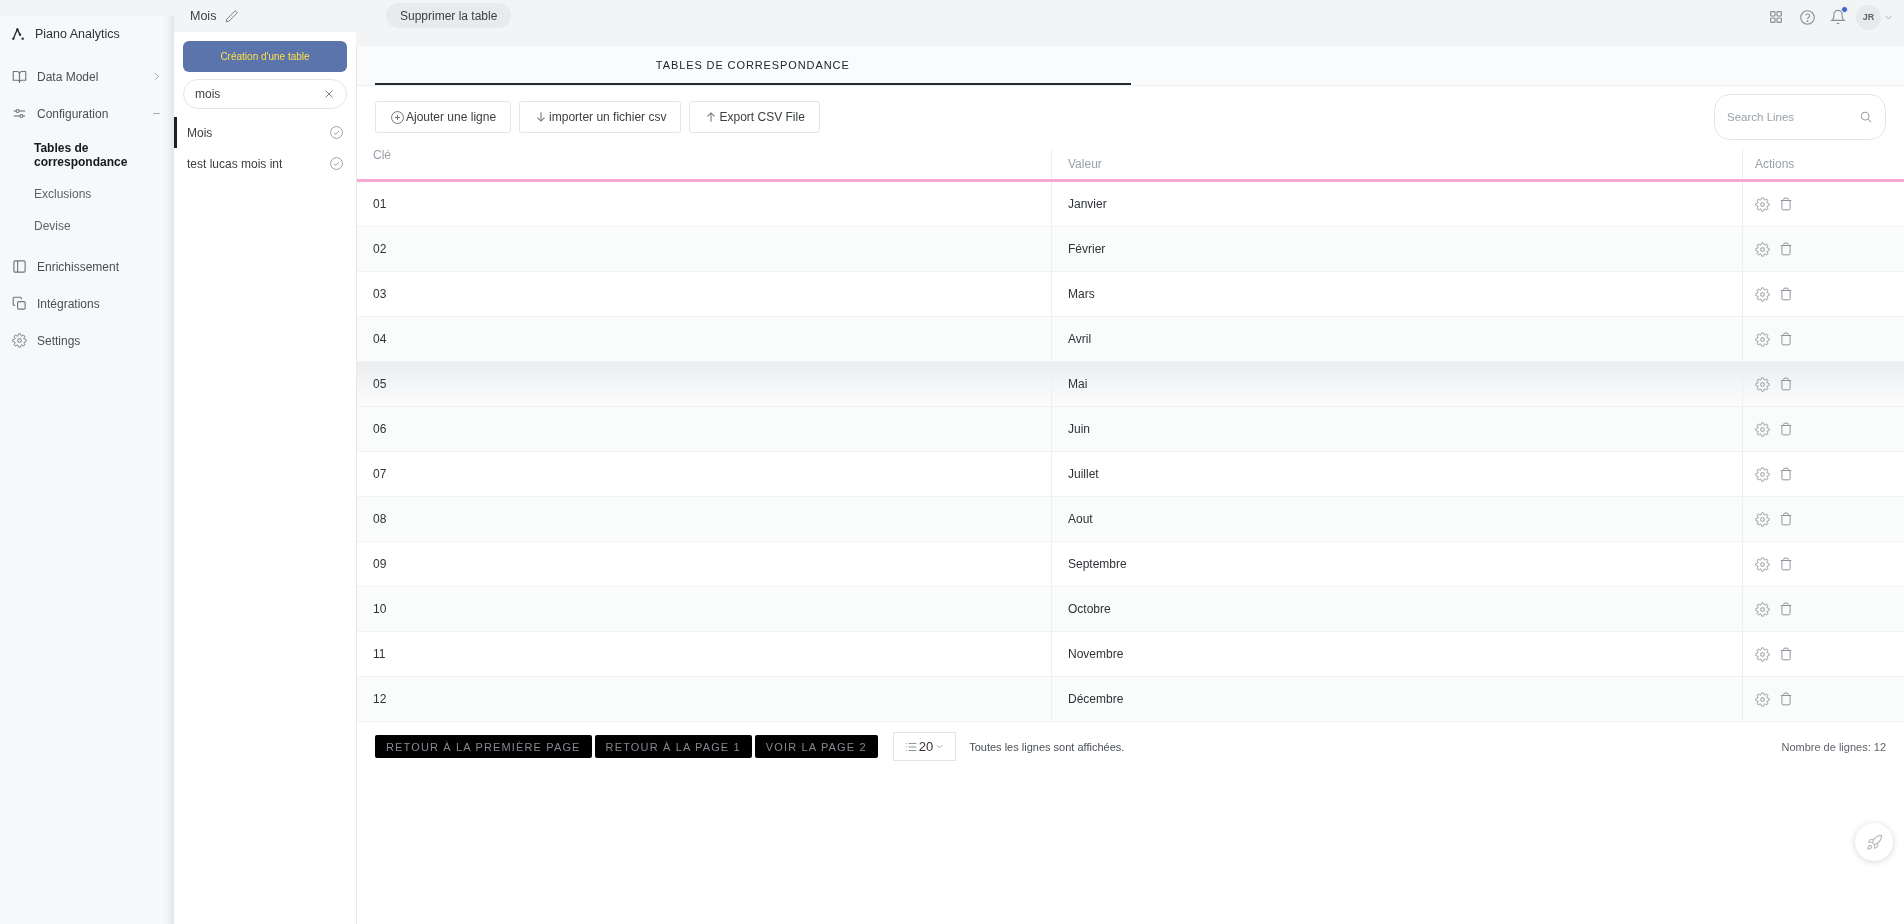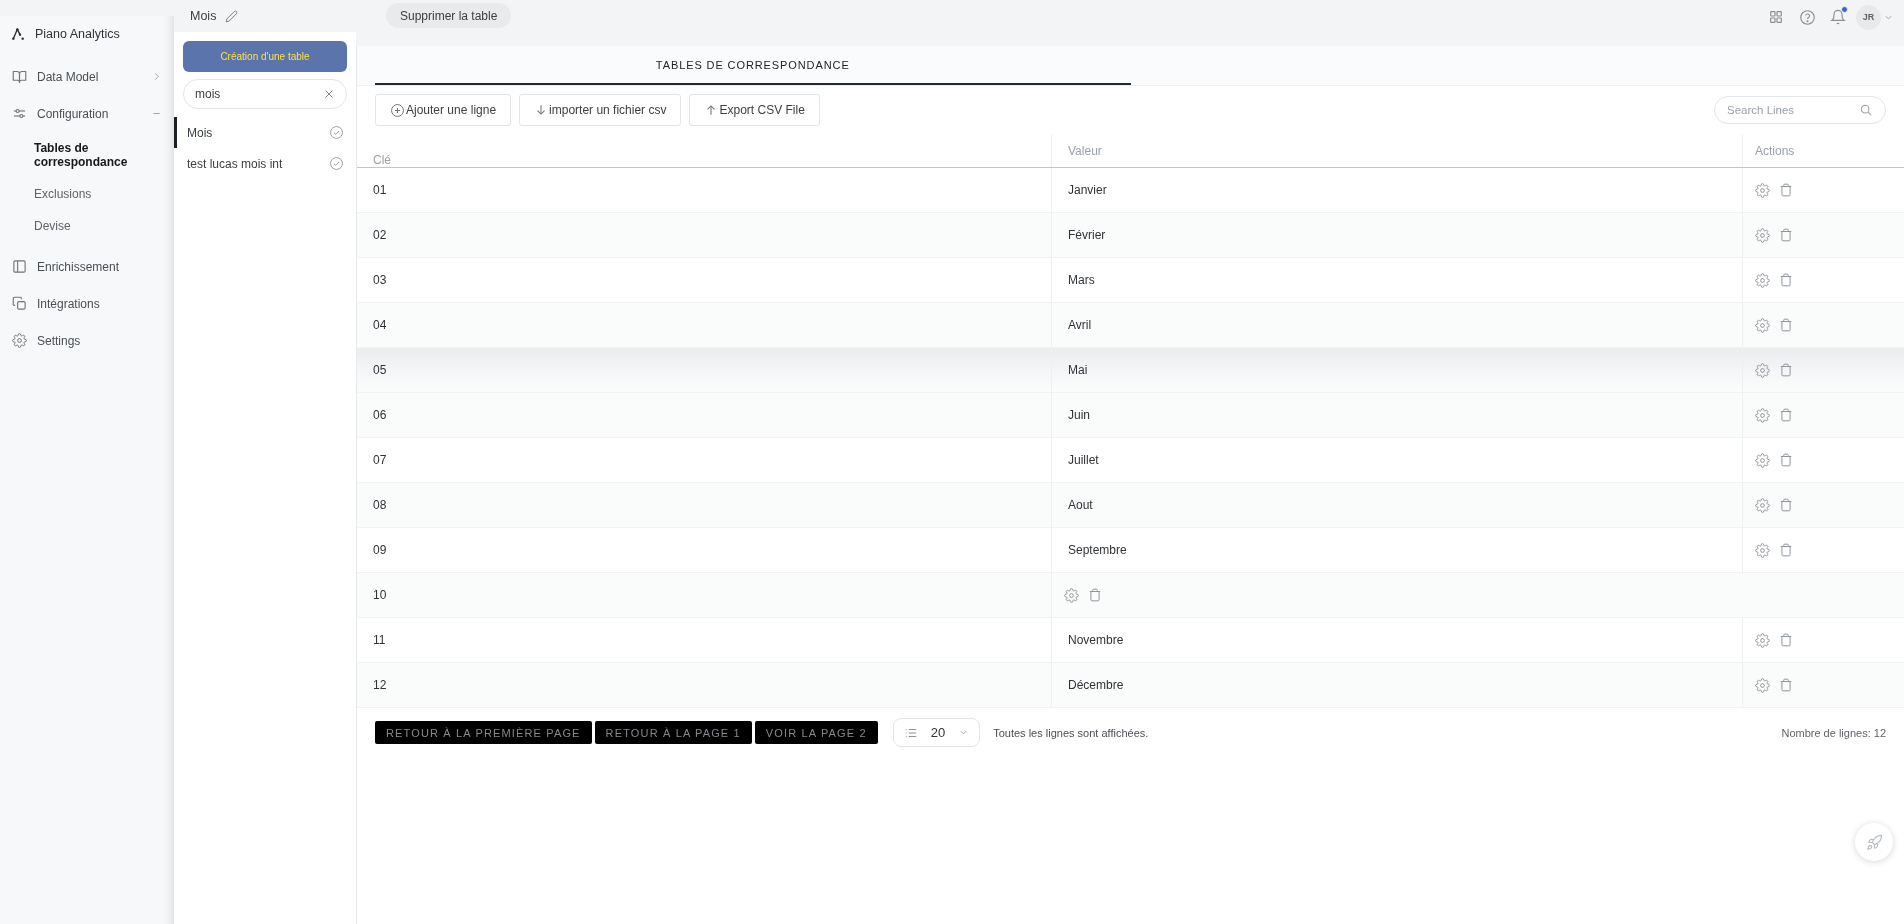--- a/index.html
+++ b/index.html
@@ -72,47 +72,47 @@
   }
 
   .toolbar { display:flex; align-items:center; gap:8px; padding:8px 18px; }
   .tool-btn {
     height:32px; padding:0 14px; display:flex; align-items:center; gap:1px;
     background:#fff; border:1px solid #e3e5e8; border-radius:3px;
     font-size:12px; color:#3c4043; font-family:inherit; cursor:pointer;
   }
   .tool-btn .t-ico { color:#6f757b; }
   .lines-search {
-    margin-left:auto; width:172px; height:28px; border:1px solid #e3e5e8; border-radius:16px;
+    margin-left:auto; width:172px; height:46px; border:1px solid #e3e5e8; border-radius:16px;
     display:flex; align-items:center; gap:6px; padding:0 12px; background:#fff;
   }
   .lines-search input { border:none; outline:none; flex:1; min-width:0; font-size:11.5px; color:#3c4043; font-family:inherit; background:transparent; }
   .lines-search input::placeholder { color:#9aa1a8; }
   .lines-search .mag { color:#9aa1a8; cursor:pointer; }
 
-  .thead { display:flex; align-items:flex-end; height:34px; border-bottom:1px solid #f9a8d4; font-size:12px; color:#9aa1a8; }
+  .thead { display:flex; align-items:flex-start; height:34px; border-bottom:3px solid #f9a8d4; font-size:12px; color:#9aa1a8; }
   .col-key { width:694px; padding-left:16px; }
   .col-val { flex:1; padding-left:16px; border-left:1px solid #edeff1; align-self:stretch; display:flex; align-items:center; }
   .col-act { width:162px; padding-left:12px; border-left:1px solid #edeff1; align-self:stretch; display:flex; align-items:center; }
   .thead .col-val, .thead .col-act { border-left-color:#edeff1; }
 
   .trow { display:flex; align-items:stretch; height:45px; border-bottom:1px solid #f1f2f4; font-size:12px; color:#2f3337; }
   .trow .col-key { display:flex; align-items:center; }
   .trow.alt { background:#fafbfb; }
   .trow.hl { background:linear-gradient(180deg,#ebecee 0%,#f5f6f7 55%,#fcfcfc 100%); }
   .act-ico { color:#8f959b; cursor:pointer; margin-right:9px; display:flex; align-items:center; }
 
   .pagination { display:flex; align-items:center; padding:10px 18px 0 18px; }
   .pg-btn {
     background:#000000; border:none; border-radius:2px; height:23px; padding:0 11px;
     font-size:11px; letter-spacing:1.15px; color:#84898f; font-family:inherit; cursor:pointer; margin-right:3px;
   }
   .pagesize {
-    margin-left:12px; height:29px; display:flex; align-items:center; gap:13px;
-    border:1px solid #e3e5e8; border-radius:8px; padding:0 10px; background:#fff; cursor:pointer;
+    margin-left:12px; height:29px; display:flex; align-items:center; gap:1px;
+    border:1px solid #e3e5e8; border-radius:0; padding:0 10px; background:#fff; cursor:pointer;
   }
   .pagesize .ps-ico { color:#8f959b; }
   .pagesize .ps-val { font-size:13px; color:#3a3134; }
   .pagesize .ps-chev { color:#9aa1a8; }
   .all-lines { margin-left:13px; font-size:11px; color:#4a4f54; }
   .count { margin-left:auto; font-size:11px; color:#5f6368; }
 
   .fab {
     position:absolute; right:11px; bottom:63px; width:38px; height:38px; border-radius:50%;
     background:#fff; border:none; box-shadow:0 1px 7px rgba(0,0,0,.16);
@@ -506,20 +506,21 @@
             <svg width="14" height="14" viewBox="0 0 24 24" fill="none" stroke="currentColor" stroke-width="1.7">
               <polyline points="3 6 5 6 21 6"></polyline>
               <path d="M19 6v14a2 2 0 0 1-2 2H7a2 2 0 0 1-2-2V6m3 0V4a2 2 0 0 1 2-2h4a2 2 0 0 1 2 2v2"></path>
             </svg>
           </span>
         </div>
       </div>
 
       <div class="trow alt">
         <div class="col-key cell-key">10</div>
+        <div class="col-val cell-val">Octobre</div>
         <div class="col-act">
           <span class="act-ico">
             <svg width="15" height="15" viewBox="0 0 24 24" fill="none" stroke="currentColor" stroke-width="1.6">
               <circle cx="12" cy="12" r="3"></circle>
               <path d="M19.4 15a1.65 1.65 0 0 0 .33 1.82l.06.06a2 2 0 1 1-2.83 2.83l-.06-.06a1.65 1.65 0 0 0-1.82-.33 1.65 1.65 0 0 0-1 1.51V21a2 2 0 0 1-4 0v-.09A1.65 1.65 0 0 0 9 19.4a1.65 1.65 0 0 0-1.82.33l-.06.06a2 2 0 1 1-2.83-2.83l.06-.06a1.65 1.65 0 0 0 .33-1.82 1.65 1.65 0 0 0-1.51-1H3a2 2 0 0 1 0-4h.09A1.65 1.65 0 0 0 4.6 9a1.65 1.65 0 0 0-.33-1.82l-.06-.06a2 2 0 1 1 2.83-2.83l.06.06a1.65 1.65 0 0 0 1.82.33H9a1.65 1.65 0 0 0 1-1.51V3a2 2 0 0 1 4 0v.09a1.65 1.65 0 0 0 1 1.51 1.65 1.65 0 0 0 1.82-.33l.06-.06a2 2 0 1 1 2.83 2.83l-.06.06a1.65 1.65 0 0 0-.33 1.82V9a1.65 1.65 0 0 0 1.51 1H21a2 2 0 0 1 0 4h-.09a1.65 1.65 0 0 0-1.51 1z"></path>
             </svg>
           </span>
           <span class="act-ico">
             <svg width="14" height="14" viewBox="0 0 24 24" fill="none" stroke="currentColor" stroke-width="1.7">
               <polyline points="3 6 5 6 21 6"></polyline>

